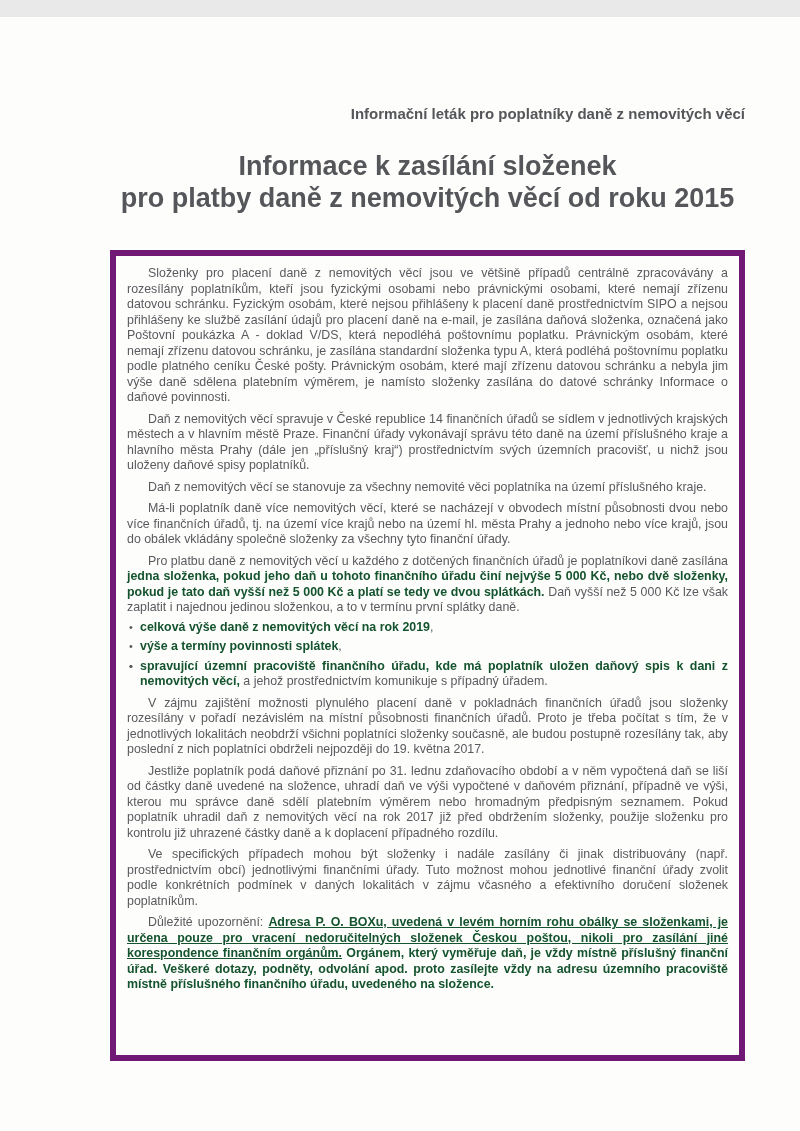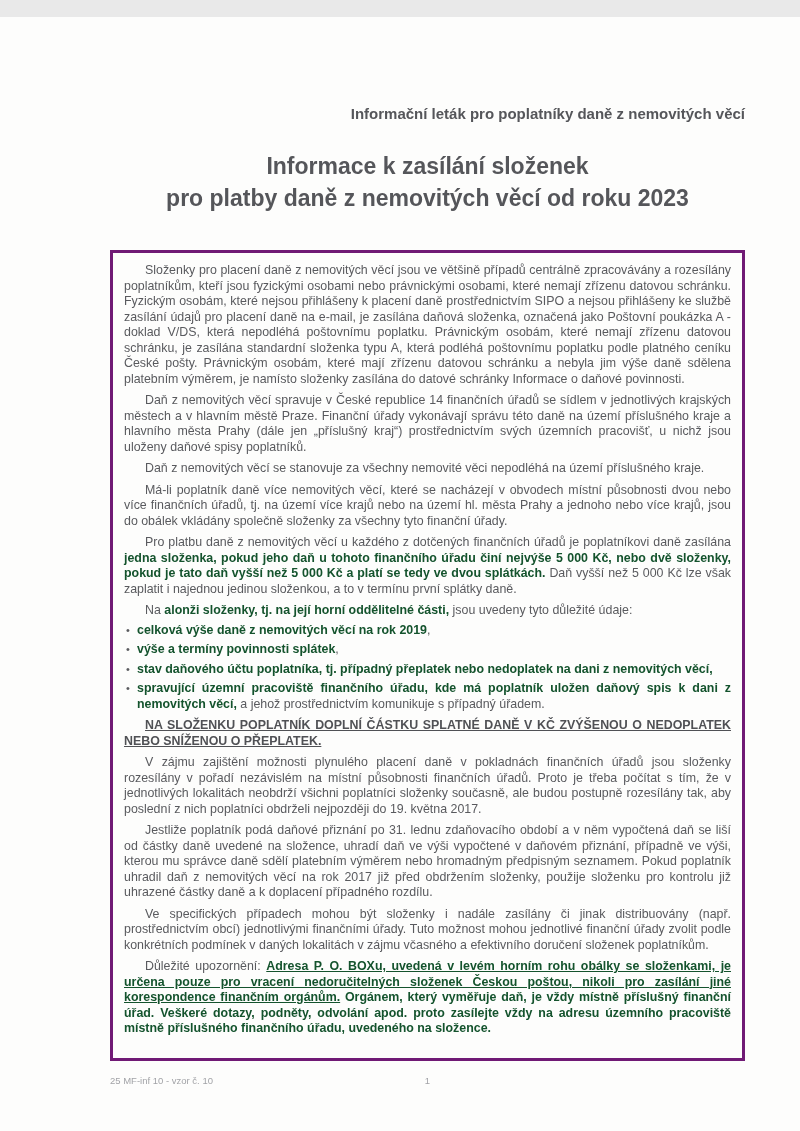--- a/index.html
+++ b/index.html
@@ -17,30 +17,30 @@
     margin-top:88px;
     text-align:right;
     font-weight:bold;
     font-size:15px;
     color:#55565a;
   }
   .doc-title{
     margin:28px 0 0;
     text-align:center;
     font-weight:bold;
-    font-size:23px;
+    font-size:27px;
     line-height:32px;
     color:#55565a;
   }
   .doc-title span{display:block;}
   .content-box{
     margin-top:36px;
     box-sizing:border-box;
     height:811px;
-    border:3px solid #701a75;
+    border:6px solid #701a75;
     padding:8px 11px 10px;
     overflow:hidden;
   }
   .content-box p{
     margin:6px 0 0;
     text-align:justify;
     font-size:12.4px;
     line-height:15.5px;
     text-indent:21px;
   }
@@ -83,59 +83,53 @@
 </head>
 <body>
 
 <div class="page">
   <div class="column">
 
     <div class="doc-header">Informační leták pro poplatníky daně z nemovitých věcí</div>
 
     <h1 class="doc-title">
       <span>Informace k zasílání složenek</span>
-      <span>pro platby daně z nemovitých věcí od roku 2023</span>
+      <span>pro platby daně z nemovitých věcí od roku 2015</span>
     </h1>
 
     <div class="content-box">
 
       <p class="first">Složenky pro placení daně z nemovitých věcí jsou ve většině případů centrálně zpracovávány a rozesílány poplatníkům, kteří jsou fyzickými osobami nebo právnickými osobami, které nemají zřízenu datovou schránku. Fyzickým osobám, které nejsou přihlášeny k placení daně prostřednictvím SIPO a nejsou přihlášeny ke službě zasílání údajů pro placení daně na e-mail, je zasílána daňová složenka, označená jako Poštovní poukázka A - doklad V/DS, která nepodléhá poštovnímu poplatku. Právnickým osobám, které nemají zřízenu datovou schránku, je zasílána standardní složenka typu A, která podléhá poštovnímu poplatku podle platného ceníku České pošty. Právnickým osobám, které mají zřízenu datovou schránku a nebyla jim výše daně sdělena platebním výměrem, je namísto složenky zasílána do datové schránky Informace o daňové povinnosti.</p>
 
       <p>Daň z nemovitých věcí spravuje v České republice 14 finančních úřadů se sídlem v jednotlivých krajských městech a v hlavním městě Praze. Finanční úřady vykonávají správu této daně na území příslušného kraje a hlavního města Prahy (dále jen „příslušný kraj“) prostřednictvím svých územních pracovišť, u nichž jsou uloženy daňové spisy poplatníků.</p>
 
-      <p>Daň z nemovitých věcí se stanovuje za všechny nemovité věci nepodléhá na území příslušného kraje.</p>
+      <p>Daň z nemovitých věcí se stanovuje za všechny nemovité věci poplatníka na území příslušného kraje.</p>
 
       <p>Má-li poplatník daně více nemovitých věcí, které se nacházejí v obvodech místní působnosti dvou nebo více finančních úřadů, tj. na území více krajů nebo na území hl. města Prahy a jednoho nebo více krajů, jsou do obálek vkládány společně složenky za všechny tyto finanční úřady.</p>
 
       <p><span>Pro platbu daně z nemovitých věcí u každého z dotčených finančních úřadů je poplatníkovi daně zasílána </span><span class="b">jedna složenka, pokud jeho daň u tohoto finančního úřadu činí nejvýše 5 000 Kč, nebo dvě složenky, pokud je tato daň vyšší než 5 000 Kč a platí se tedy ve dvou splátkách.</span><span> Daň vyšší než 5 000 Kč lze však zaplatit i najednou jedinou složenkou, a to v termínu první splátky daně.</span></p>
 
 
-      <p><span>Na </span><span class="b">alonži složenky, tj. na její horní oddělitelné části,</span><span> jsou uvedeny tyto důležité údaje:</span></p>
 
       <p class="bullet"><span class="bullet-dot">•</span><span class="b">celková výše daně z nemovitých věcí na rok 2019</span><span>,</span></p>
 
       <p class="bullet"><span class="bullet-dot">•</span><span class="b">výše a termíny povinnosti splátek</span><span>,</span></p>
 
-      <p class="bullet"><span class="bullet-dot">•</span><span class="b">stav daňového účtu poplatníka, tj. případný přeplatek nebo nedoplatek na dani z nemovitých věcí,</span><span></span></p>
+      <p class="bullet"><span class="bullet-dot">•</span><span></span></p>
 
       <p class="bullet"><span class="bullet-dot">•</span><span class="b">spravující územní pracoviště finančního úřadu, kde má poplatník uložen daňový spis k dani z nemovitých věcí,</span><span> a jehož prostřednictvím komunikuje s případný úřadem.</span></p>
 
-      <p class="caps">NA SLOŽENKU POPLATNÍK DOPLNÍ ČÁSTKU SPLATNÉ DANĚ V KČ ZVÝŠENOU O NEDOPLATEK NEBO SNÍŽENOU O PŘEPLATEK.</p>
 
       <p>V zájmu zajištění možnosti plynulého placení daně v pokladnách finančních úřadů jsou složenky rozesílány v pořadí nezávislém na místní působnosti finančních úřadů. Proto je třeba počítat s tím, že v jednotlivých lokalitách neobdrží všichni poplatníci složenky současně, ale budou postupně rozesílány tak, aby poslední z nich poplatníci obdrželi nejpozději do 19. května 2017.</p>
 
       <p>Jestliže poplatník podá daňové přiznání po 31. lednu zdaňovacího období a v něm vypočtená daň se liší od částky daně uvedené na složence, uhradí daň ve výši vypočtené v daňovém přiznání, případně ve výši, kterou mu správce daně sdělí platebním výměrem nebo hromadným předpisným seznamem. Pokud poplatník uhradil daň z nemovitých věcí na rok 2017 již před obdržením složenky, použije složenku pro kontrolu již uhrazené částky daně a k doplacení případného rozdílu.</p>
 
       <p>Ve specifických případech mohou být složenky i nadále zasílány či jinak distribuovány (např. prostřednictvím obcí) jednotlivými finančními úřady. Tuto možnost mohou jednotlivé finanční úřady zvolit podle konkrétních podmínek v daných lokalitách v zájmu včasného a efektivního doručení složenek poplatníkům.</p>
 
       <p><span>Důležité upozornění: </span><span class="b u">Adresa P. O. BOXu, uvedená v levém horním rohu obálky se složenkami, je určena pouze pro vracení nedoručitelných složenek Českou poštou, nikoli pro zasílání jiné korespondence finančním orgánům.</span><span class="b"> Orgánem, který vyměřuje daň, je vždy místně příslušný finanční úřad. Veškeré dotazy, podněty, odvolání apod. proto zasílejte vždy na adresu územního pracoviště místně příslušného finančního úřadu, uvedeného na složence.</span></p>
 
     </div>
 
-    <div class="doc-footer">
-      <span>25 MF-inf 10 - vzor č. 10</span>
-      <span class="page-num">1</span>
-    </div>
 
   </div>
 
   <div class="scan-artifact"></div>
 </div>
 
 </body></html>

